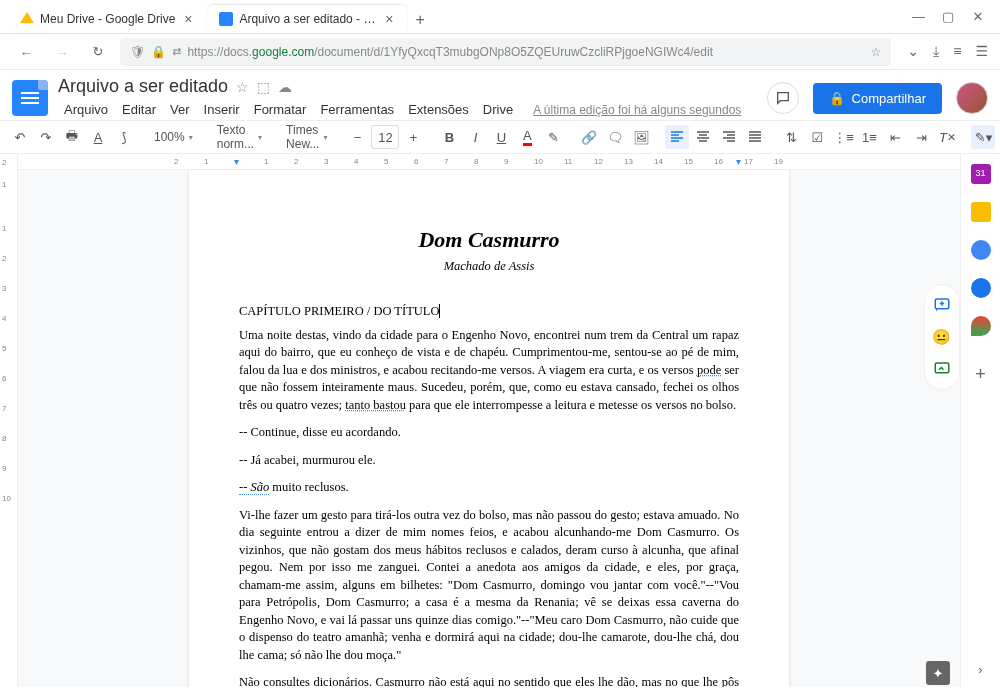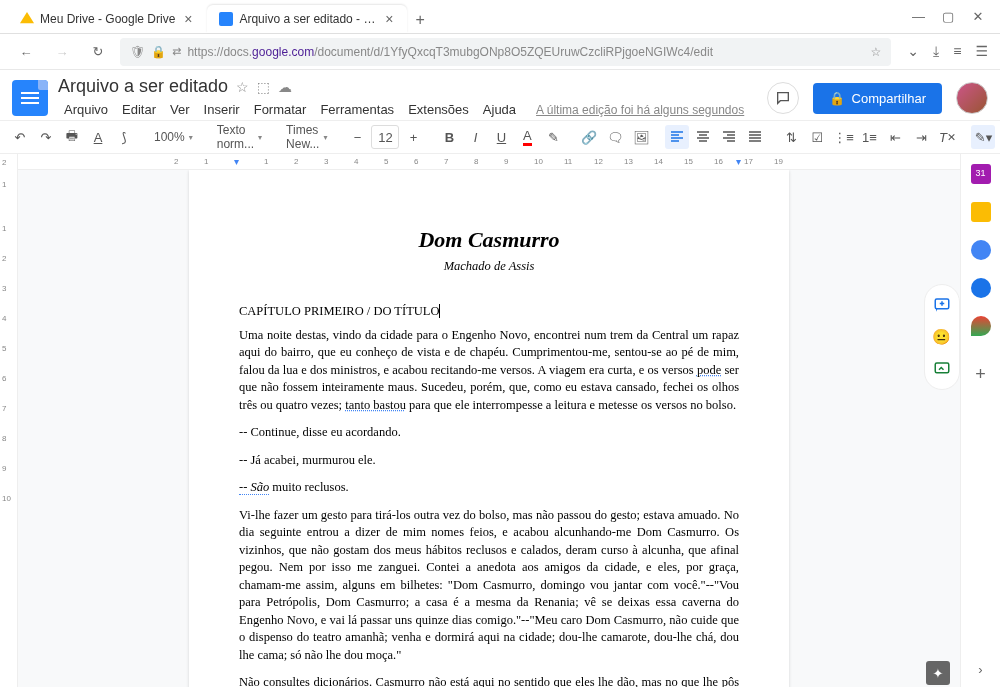--- a/index.html
+++ b/index.html
@@ -12,21 +12,21 @@
 .tab-favicon { width: 14px; height: 14px; border-radius: 2px; flex-shrink: 0; }
 .tab-close { width: 14px; height: 14px; display: flex; align-items: center; justify-content: center; font-size: 14px; color: #666; }
 .newtab { padding: 4px 8px; color: #666; font-size: 16px; }
 .win-controls { margin-left: auto; display: flex; gap: 18px; padding: 0 16px; color: #666; }
 .win-controls span { width: 12px; text-align: center; font-size: 13px; }
 
 .addressbar { height: 36px; display: flex; align-items: center; padding: 0 12px; gap: 8px; border-bottom: 1px solid #e8e8e8; }
 .nav-btn { width: 28px; height: 28px; display: flex; align-items: center; justify-content: center; color: #666; border-radius: 4px; }
 .nav-btn.disabled { color: #ccc; }
 .urlbox { flex: 1; display: flex; align-items: center; gap: 6px; padding: 0 10px; height: 28px; background: #f1f3f4; border-radius: 4px; font-size: 12px; color: #888; }
-.url-host { color: #4c1d95; }
+.url-host { color: #15803d; }
 .addr-right { display: flex; gap: 14px; color: #666; padding-left: 8px; }
 .addr-right span { font-size: 14px; }
 
 .docheader { display: flex; align-items: center; padding: 6px 12px 0; gap: 10px; }
 .docs-logo { width: 36px; height: 36px; background: #2684fc; border-radius: 4px; position: relative; display: flex; align-items: center; justify-content: center; }
 .docs-logo::after { content: ""; width: 18px; height: 2px; background: #fff; box-shadow: 0 -5px 0 #fff, 0 5px 0 #fff; }
 .docs-logo::before { content: ""; position: absolute; top: 0; right: 0; width: 10px; height: 10px; background: #8ab4f8; border-radius: 0 4px 0 2px; }
 .docname-wrap { flex: 1; }
 .docname-row { display: flex; align-items: center; gap: 8px; }
 .docname { font-size: 18px; color: #333; }
@@ -132,21 +132,21 @@
       </div>
     </div>
     <div class="menubar">
       <span>Arquivo</span>
       <span>Editar</span>
       <span>Ver</span>
       <span>Inserir</span>
       <span>Formatar</span>
       <span>Ferramentas</span>
       <span>Extensões</span>
-      <span>Ajuda</span>
+      <span>Drive</span>
       <span class="status">A última edição foi há alguns segundos</span>
     </div>
   </div>
   <div class="header-right">
     <div class="comment-bubble">
       <svg width="16" height="16" viewBox="0 0 24 24">
           <path fill="none" stroke="#555" stroke-width="2" d="M4 4h16v12H8l-4 4z"></path>
         </svg>
     </div>
     <div class="share-btn">

